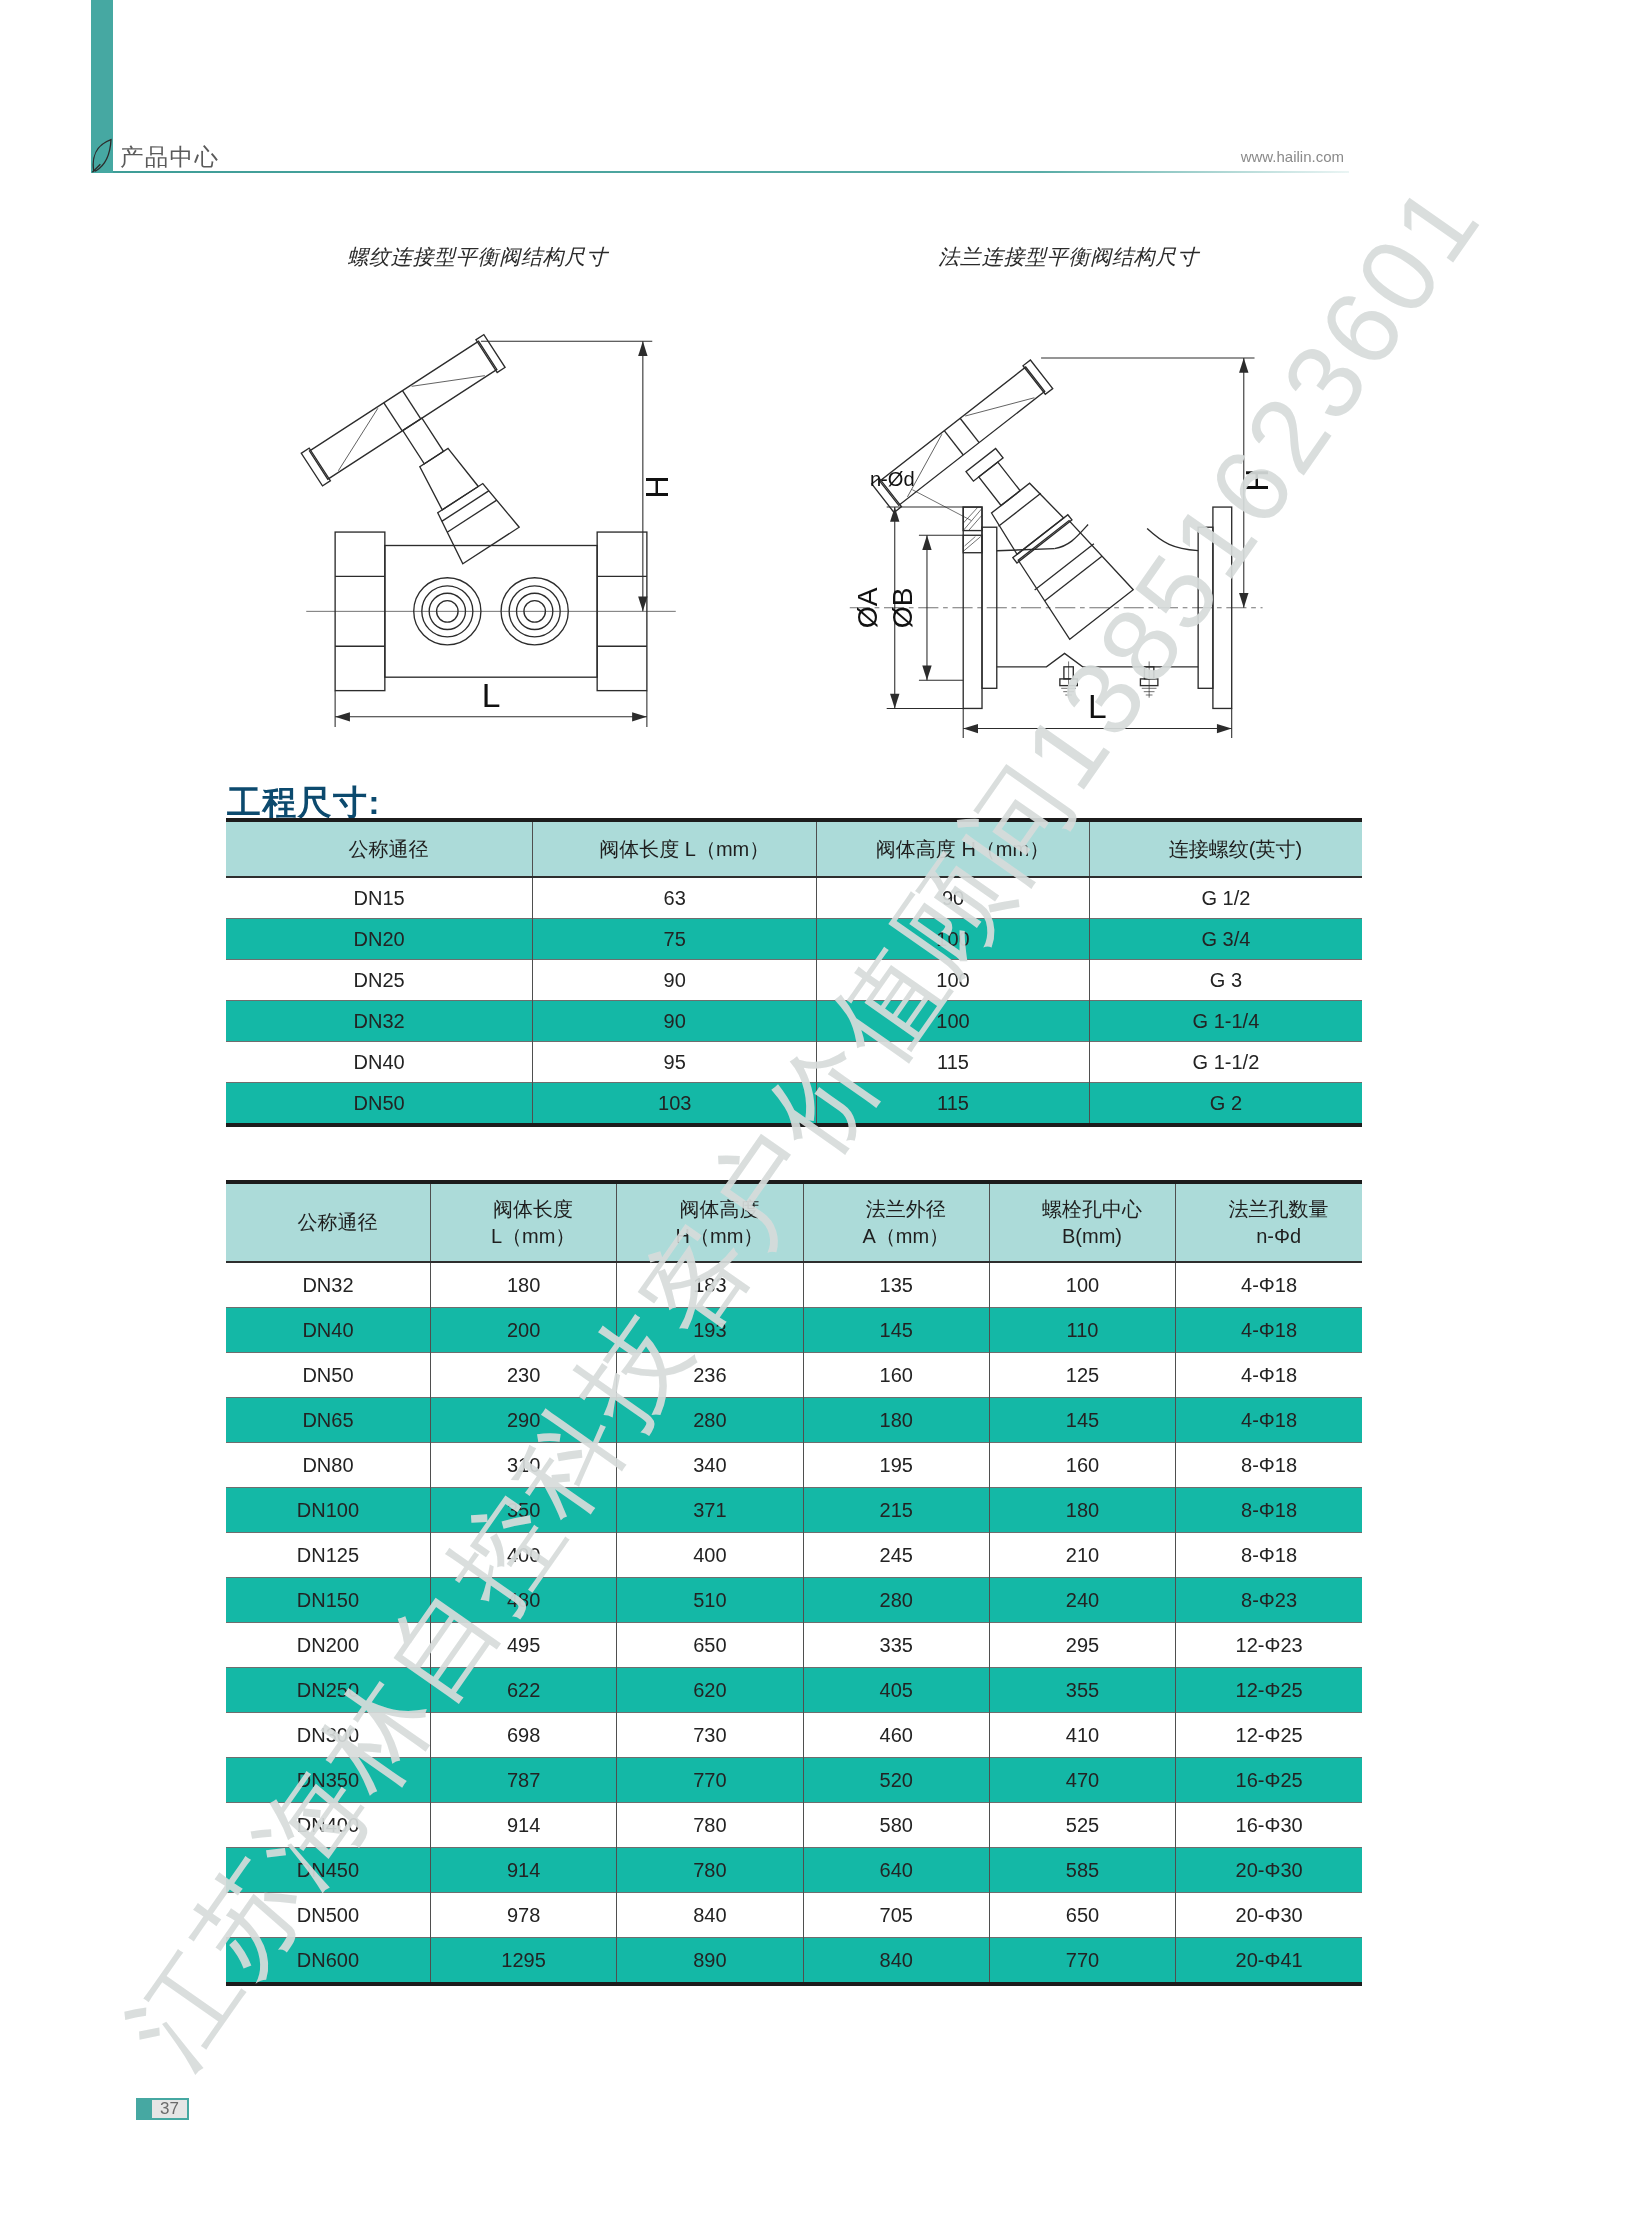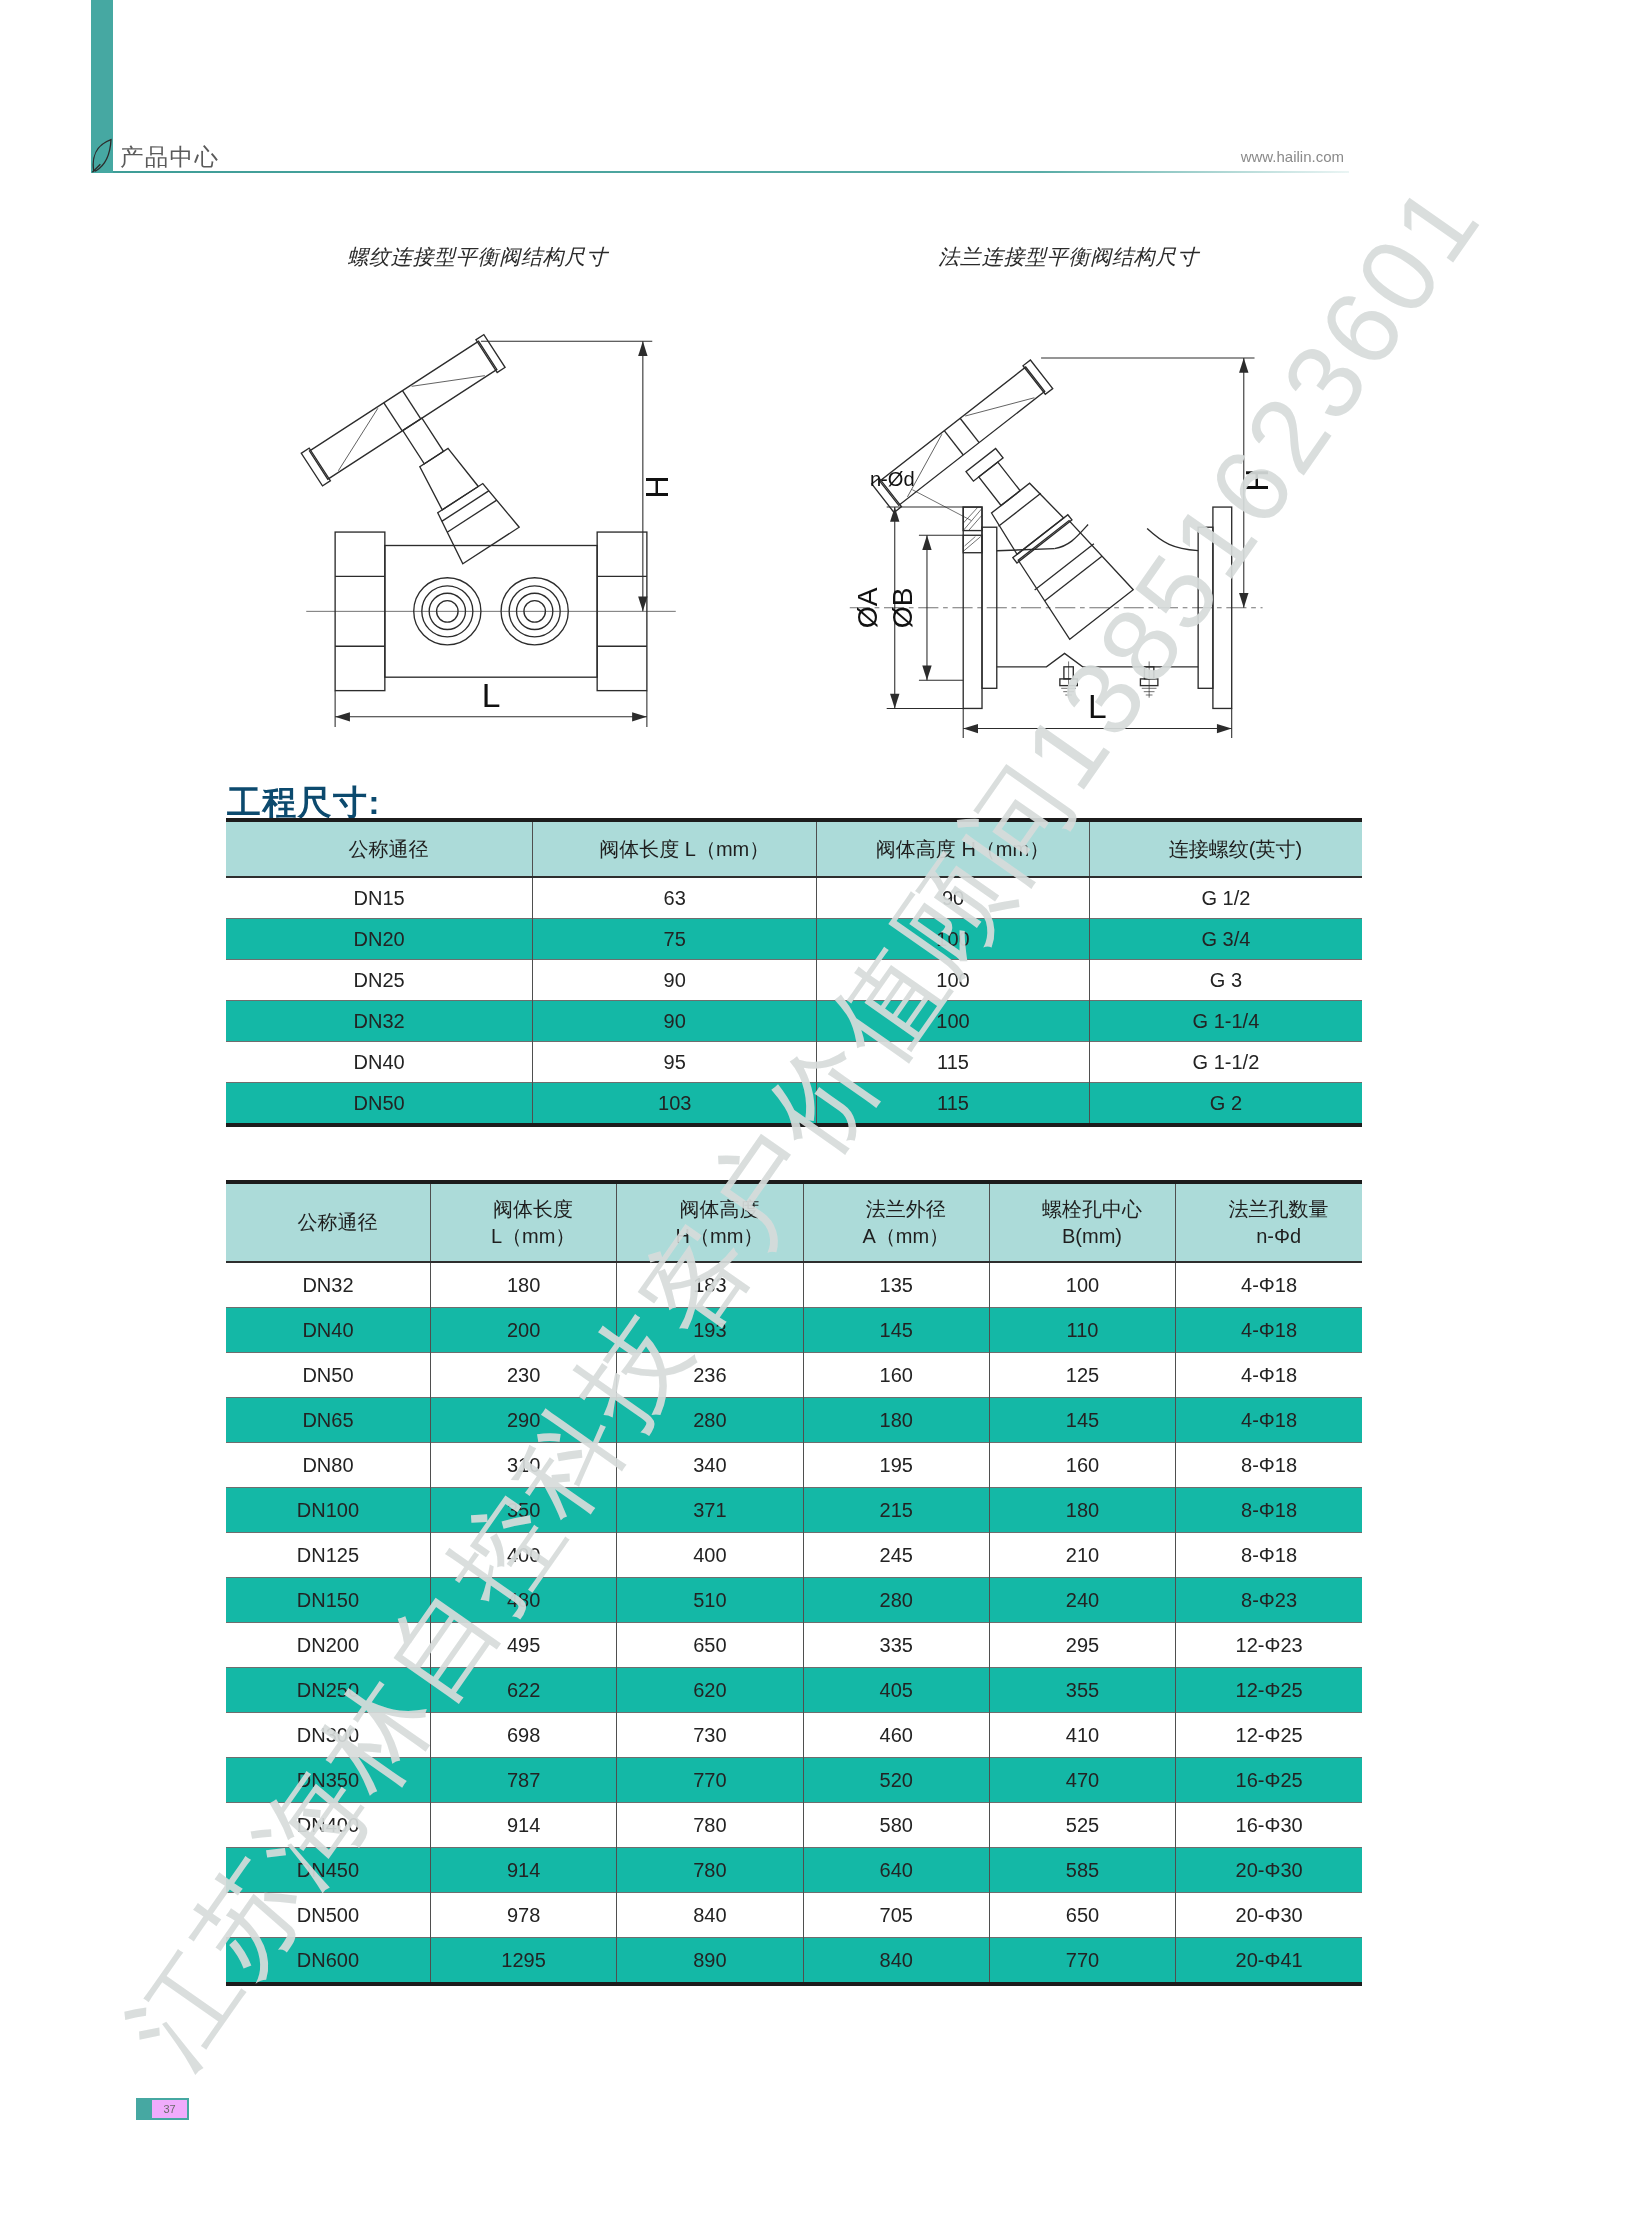--- a/index.html
+++ b/index.html
@@ -47,21 +47,21 @@
 
   
   .watermark{position:absolute;left:-336px;top:1053px;width:2284px;text-align:center;
      transform:rotate(-55deg);transform-origin:center;white-space:nowrap;
      font-size:106px;letter-spacing:5.4px;color:#D7DCDB;opacity:0.92;z-index:30;pointer-events:none;}
 
   
   .page-badge{position:absolute;left:136px;top:2098px;height:21.5px;display:flex;z-index:20;}
   .page-badge .teal{width:16px;height:21.5px;background:#46A8A2;}
   .page-badge .num{width:35px;height:17.5px;border:2px solid #46A8A2;border-left:none;
-      display:flex;align-items:center;justify-content:center;font-size:11px;color:#6a6a6a;background:#f0abfc;}
+      display:flex;align-items:center;justify-content:center;font-size:17px;color:#6a6a6a;background:#e5e5e5;}
 </style>
 </head>
 <body>
 
 <div class="page">
 
   <div class="side-bar"></div>
   <svg class="leaf" viewBox="0 0 33 54">
     <path d="M4 50 C1 30 8 12 30 4 C29 24 22 42 7 51 Z" fill="#ffffff" stroke="none"></path>
     <path d="M2 53 L14 41" stroke="#ffffff" stroke-width="3"></path>

